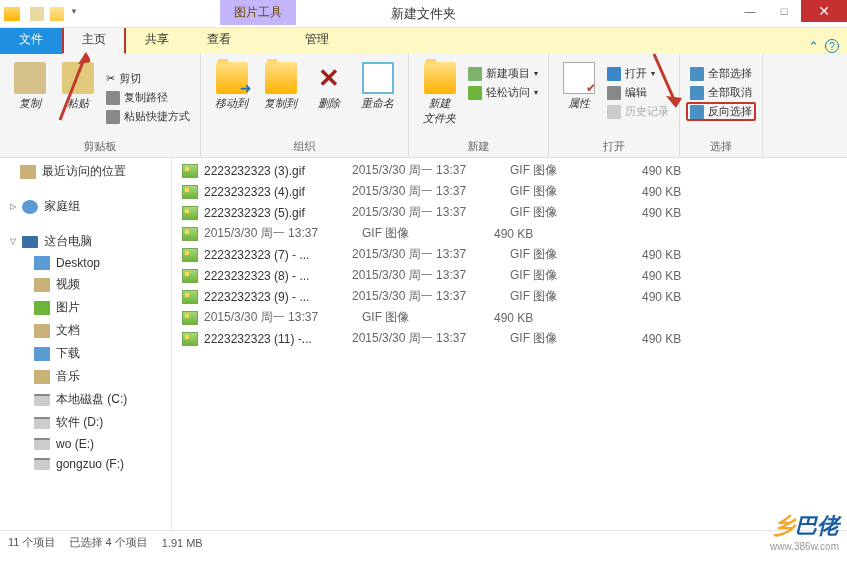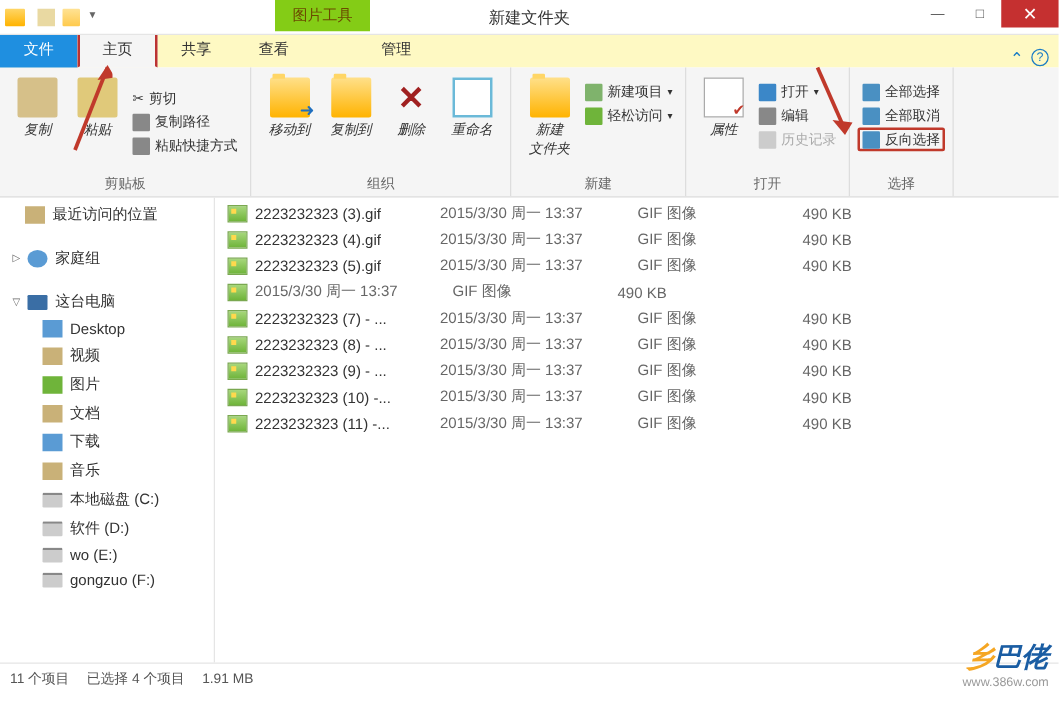--- a/index.html
+++ b/index.html
@@ -5,21 +5,21 @@
 * { box-sizing: border-box; margin: 0; padding: 0; font-family: "Microsoft YaHei", "Segoe UI", sans-serif; }
 body { width: 847px; height: 564px; background: #fff; overflow: hidden; position: relative; font-size: 12px; }
 
 
 .titlebar { height: 28px; background: #fff; display: flex; align-items: center; position: relative; border-bottom: 1px solid #e5e5e5; }
 .titlebar-left { display: flex; align-items: center; gap: 4px; padding-left: 4px; }
 .folder-tiny { width: 16px; height: 14px; background: linear-gradient(#ffd666, #ffb300); border-radius: 1px; }
 .qatb { display: flex; gap: 6px; margin-left: 6px; }
 .qatb .qi { width: 14px; height: 14px; opacity: 0.7; }
 .qatb .down { font-size: 8px; color: #666; }
-.contextual-tab { position: absolute; left: 220px; top: 0; background: #84cc16; padding: 4px 14px; font-size: 12px; color: #6b4a00; }
+.contextual-tab { position: absolute; left: 220px; top: 0; background: #c4b5fd; padding: 4px 14px; font-size: 12px; color: #6b4a00; }
 .titlebar-title { position: absolute; left: 50%; transform: translateX(-50%); font-size: 13px; color: #333; }
 .window-controls { position: absolute; right: 0; top: 0; display: flex; height: 22px; }
 .wc { width: 34px; display:flex;align-items:center;justify-content:center; color:#555; font-size:11px; }
 .wc.close { background: #c53030; color:#fff; width: 46px; font-size: 14px; }
 .wc.max { background: #fff; }
 .wc.min { background: #fff; }
 
 
 .tabs { height: 26px; display: flex; align-items: flex-end; background: #fef9c3; }
 .tab { padding: 5px 18px; font-size: 12px; color: #333; border: 1px solid transparent; }
@@ -341,21 +341,20 @@
       </div>
     <div class="frow">
         <div class="fic"></div>
         <div class="fname">2223232323 (9) - ...</div>
         <div class="fdate">2015/3/30 周一 13:37</div>
         <div class="ftype">GIF 图像</div>
         <div class="fsize">490 KB</div>
       </div>
     <div class="frow">
         <div class="fic"></div>
-        <div class="fname">2223232323 (10) -...</div>
         <div class="fdate">2015/3/30 周一 13:37</div>
         <div class="ftype">GIF 图像</div>
         <div class="fsize">490 KB</div>
       </div>
     <div class="frow">
         <div class="fic"></div>
         <div class="fname">2223232323 (11) -...</div>
         <div class="fdate">2015/3/30 周一 13:37</div>
         <div class="ftype">GIF 图像</div>
         <div class="fsize">490 KB</div>

